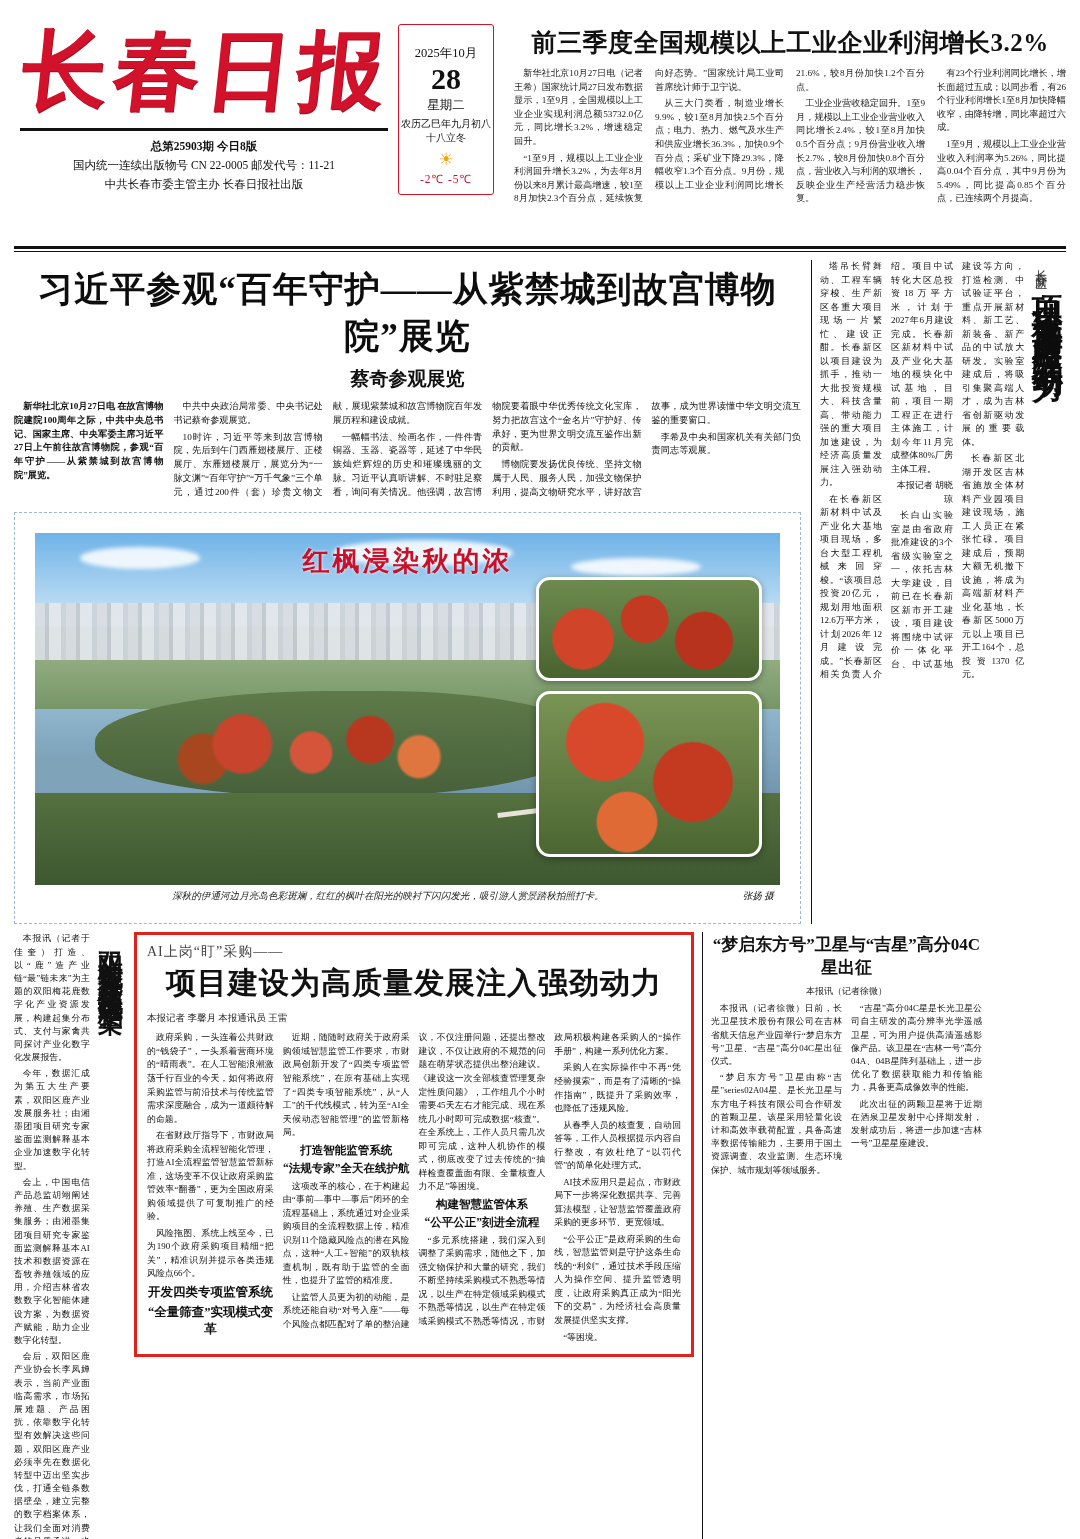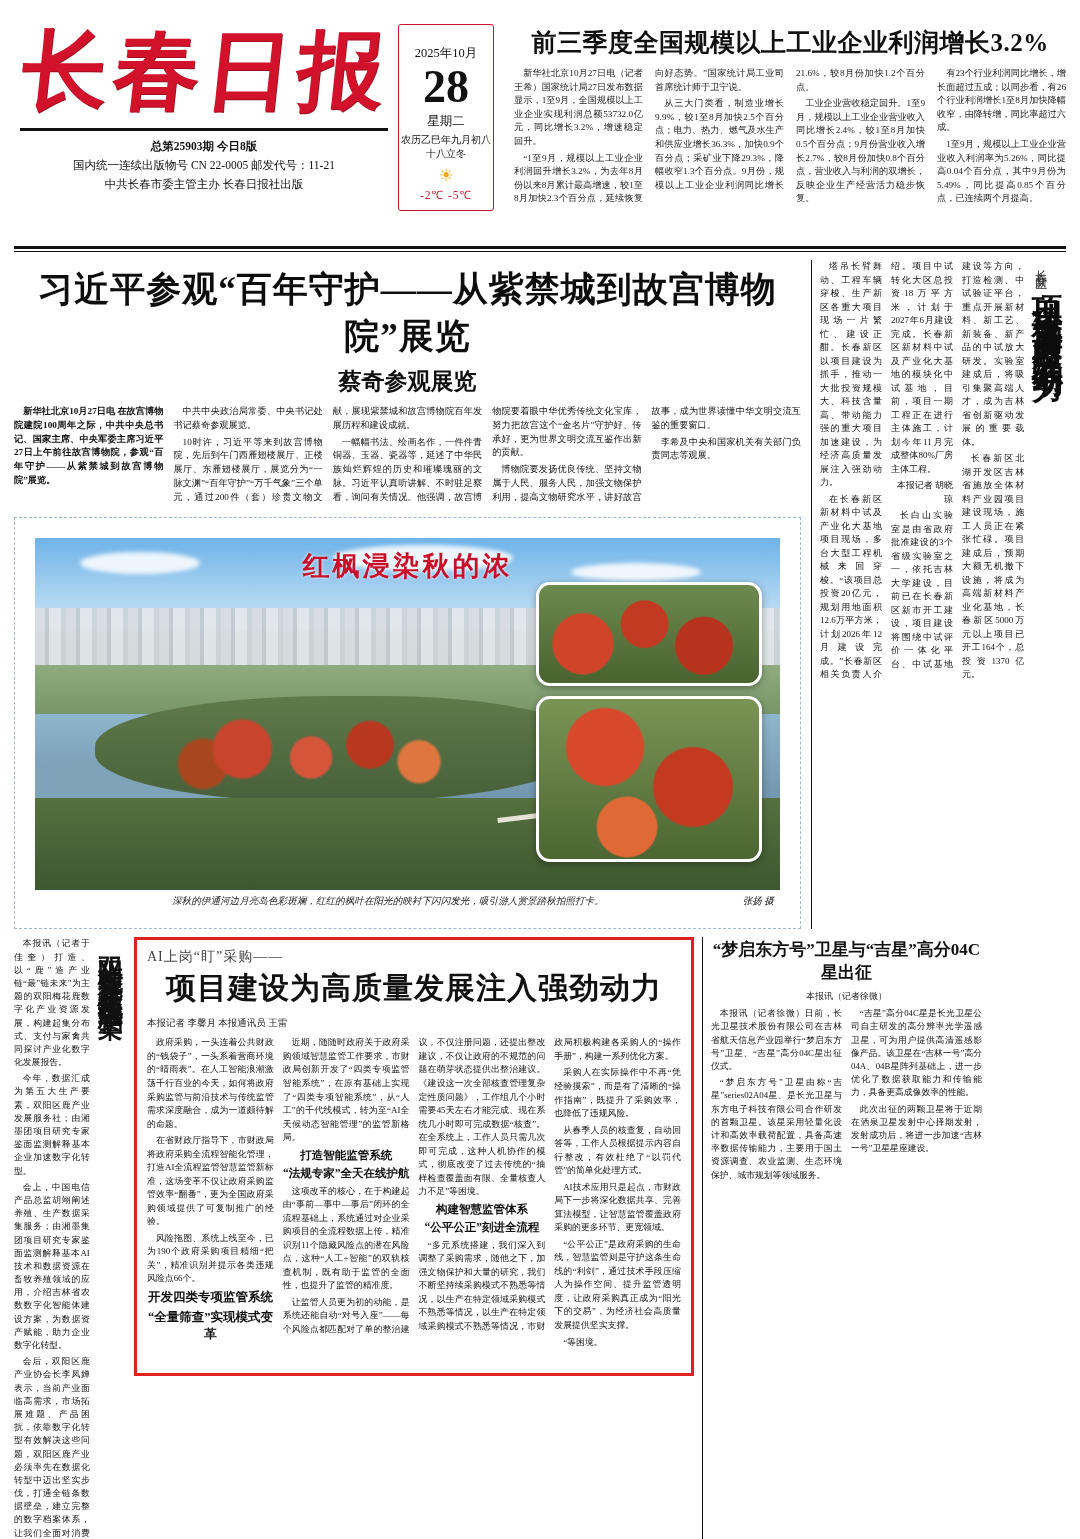--- a/index.html
+++ b/index.html
@@ -29,21 +29,21 @@
   .logo-sub .row { display: block; }
   .logo-sub .bold { font-weight: 700; }
 
   .date-box {
     width: 96px; margin: 14px 10px 0 4px;
     border: 1.5px solid #d1122a; border-radius: 3px;
     text-align: center; padding: 20px 2px 8px;
     color: #111;
   }
   .date-box .ymd { font-size: 12.5px; }
-  .date-box .day { font-size: 46px; font-weight: 700; line-height: 1.05; margin: 1px 0 2px; }
+  .date-box .day { font-size: 30px; font-weight: 700; line-height: 1.05; margin: 1px 0 2px; }
   .date-box .wk { font-size: 12.5px; }
   .date-box .lunar { font-size: 10px; margin-top: 3px; line-height: 1.4; }
   .date-box .lunar2 { font-size: 10px; line-height: 1.4; }
   .date-box .sun { font-size: 17px; color: #f2a60c; margin: 4px 0 1px; }
   .date-box .temp { font-size: 11.5px; color: #d1122a; letter-spacing: 1px; }
 
   .head-right { flex: 1; padding-left: 10px; }
   .head-headline {
     font-size: 25px; font-weight: 700; letter-spacing: 0.5px;
     text-align: center; margin: 16px 0 8px;
@@ -53,21 +53,21 @@
   .head-cols p { margin: 0 0 3px; text-indent: 1em; }
 
   .rule-thick { height: 3px; background: #111; margin: 4px 0 2px; }
   .rule-thin { height: 1px; background: #111; margin: 0 0 8px; }
 
   
   .lead-title {
     font-size: 35px; font-weight: 700; text-align: center; letter-spacing: 1px;
     margin: 6px 0 6px; color: #0d0d0d;
   }
-  .lead-sub { font-size: 23px; font-weight: 700; text-align: center; margin-bottom: 8px; }
+  .lead-sub { font-size: 19px; font-weight: 700; text-align: center; margin-bottom: 8px; }
 
   
   .mid { display: flex; gap: 10px; }
   .mid-left { width: 790px; }
   .mid-right { width: 256px; border-left: 1px solid #111; padding-left: 8px; }
 
   .lead-cols { column-count: 5; column-gap: 10px; font-size: 9.2px;
     line-height: 1.5; text-align: justify; height: 104px; overflow: hidden; }
   .lead-cols p { margin: 0 0 3px; text-indent: 1em; }
   .lead-cols .dateline { font-weight: 700; }
@@ -137,21 +137,21 @@
   .lower-l { width: 112px; }
   .lower-m { width: 560px; }
   .lower-r { width: 280px; border-left: 1px solid #111; padding-left: 8px; }
 
   .deer-title { writing-mode: vertical-rl; font-size: 25px; font-weight: 700;
     letter-spacing: 4px; line-height: 1.25; height: 430px; margin: 0 auto; }
   .deer-wrap { display:flex; flex-direction: row-reverse; gap: 5px; }
   .deer-cols { column-count: 1; font-size: 8.8px; line-height: 1.5; text-align: justify; }
   .deer-cols p { margin: 0 0 3px; text-indent: 1em; }
 
-  .boxed { border: 3px solid #e0211e; padding: 8px 10px 24px; }
+  .boxed { border: 3px solid #e0211e; padding: 8px 10px 10px; }
   .kicker { font-size: 14px; color: #444; letter-spacing: 1px; margin-bottom: 2px; }
   .box-title { font-size: 30px; font-weight: 700; letter-spacing: 1px; text-align: center; margin: 2px 0 8px; }
   .box-byline { font-size: 9.5px; text-align: left; color: #222; margin-bottom: 6px; }
   .box-cols { column-count: 4; column-gap: 9px; font-size: 8.9px; line-height: 1.52; text-align: justify; }
   .box-cols p { margin: 0 0 3px; text-indent: 1em; }
   .subhead { font-weight: 700; font-size: 12.5px; text-align:center; margin: 5px 0 4px; line-height:1.35; text-indent:0 !important; }
   .subhead2 { font-weight: 700; font-size: 11.5px; text-align:center; margin: 5px 0 4px; line-height:1.35; text-indent:0 !important; }
 
   .r-head { font-size: 17px; font-weight: 700; text-align:center; line-height: 1.35; margin: 2px 0 5px; }
   .r-byline { font-size: 9px; text-align:center; color:#222; margin-bottom: 4px; }

